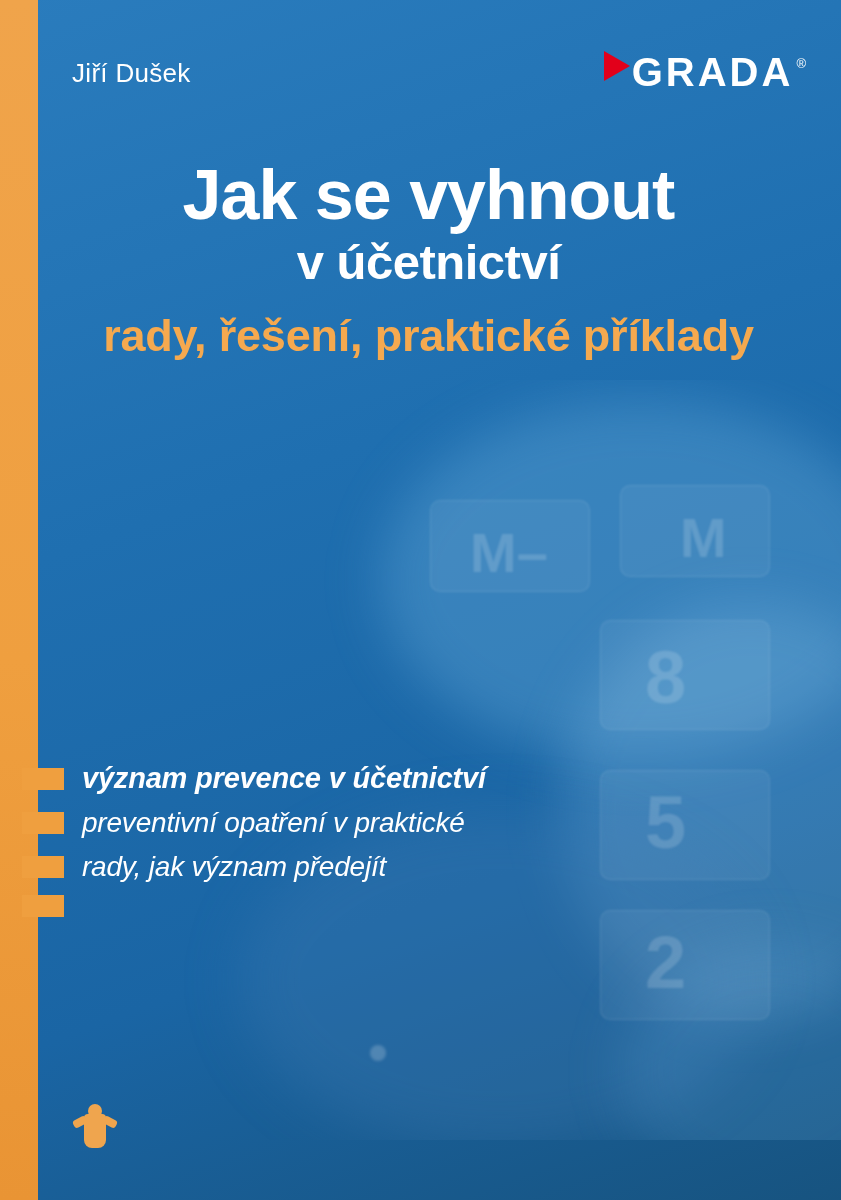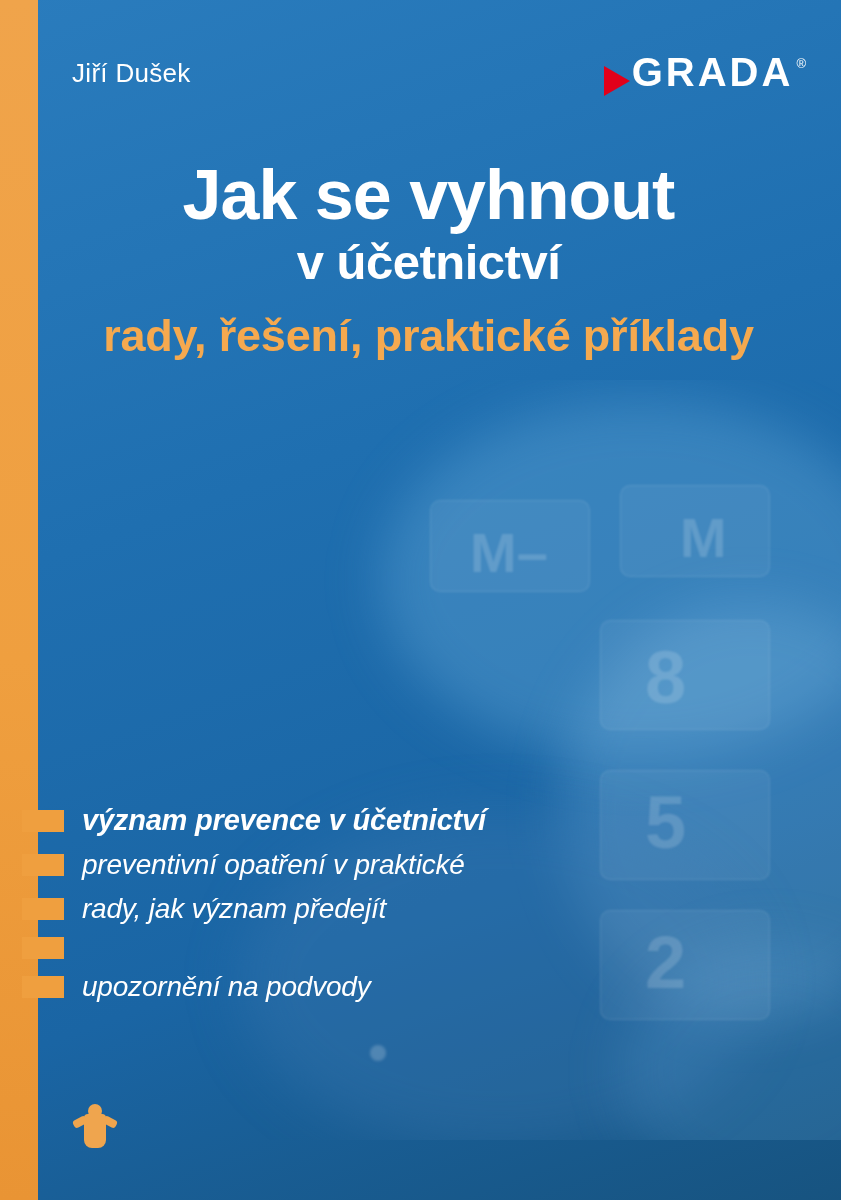--- a/index.html
+++ b/index.html
@@ -90,21 +90,21 @@
     font-size: 26px;
     letter-spacing: 0.3px;
   }
 
   
   .logo {
     position: absolute;
     right: 58px;
     top: 50px;
     display: flex;
-    align-items: flex-end;
+    align-items: flex-start;
   }
   .logo .mark {
     width: 0; height: 0;
     border-left: 26px solid #e2001a;
     border-top: 15px solid transparent;
     border-bottom: 15px solid transparent;
     margin-right: 2px;
     transform: translateY(1px);
   }
   .logo .brand {
@@ -158,21 +158,21 @@
     font-size: 45px;
     font-weight: bold;
     margin-top: 22px;
     letter-spacing: -0.2px;
   }
 
   
   .bullets {
     position: absolute;
     left: 22px;
-    top: 804px;
+    top: 762px;
     width: 700px;
   }
   .bullet-row {
     display: flex;
     align-items: center;
     margin-bottom: 12px;
   }
   .bullet-mark {
     width: 42px;
     height: 22px;
@@ -281,24 +281,20 @@
       <div class="bullet-mark"></div>
       <div class="bullet-text">preventivní opatření v praktické</div>
     </div>
     <div class="bullet-row">
       <div class="bullet-mark"></div>
       <div class="bullet-text">rady, jak význam předejít</div>
     </div>
     <div class="bullet-row">
       <div class="bullet-mark"></div>
     </div>
-    <div class="bullet-row">
-      <div class="bullet-mark"></div>
-      <div class="bullet-text">upozornění na podvody</div>
-    </div>
   </div>
 
   <div class="emblem">
     <div class="head"></div>
     <div class="arm-l"></div>
     <div class="arm-r"></div>
     <div class="body"></div>
   </div>
 
 </div>

